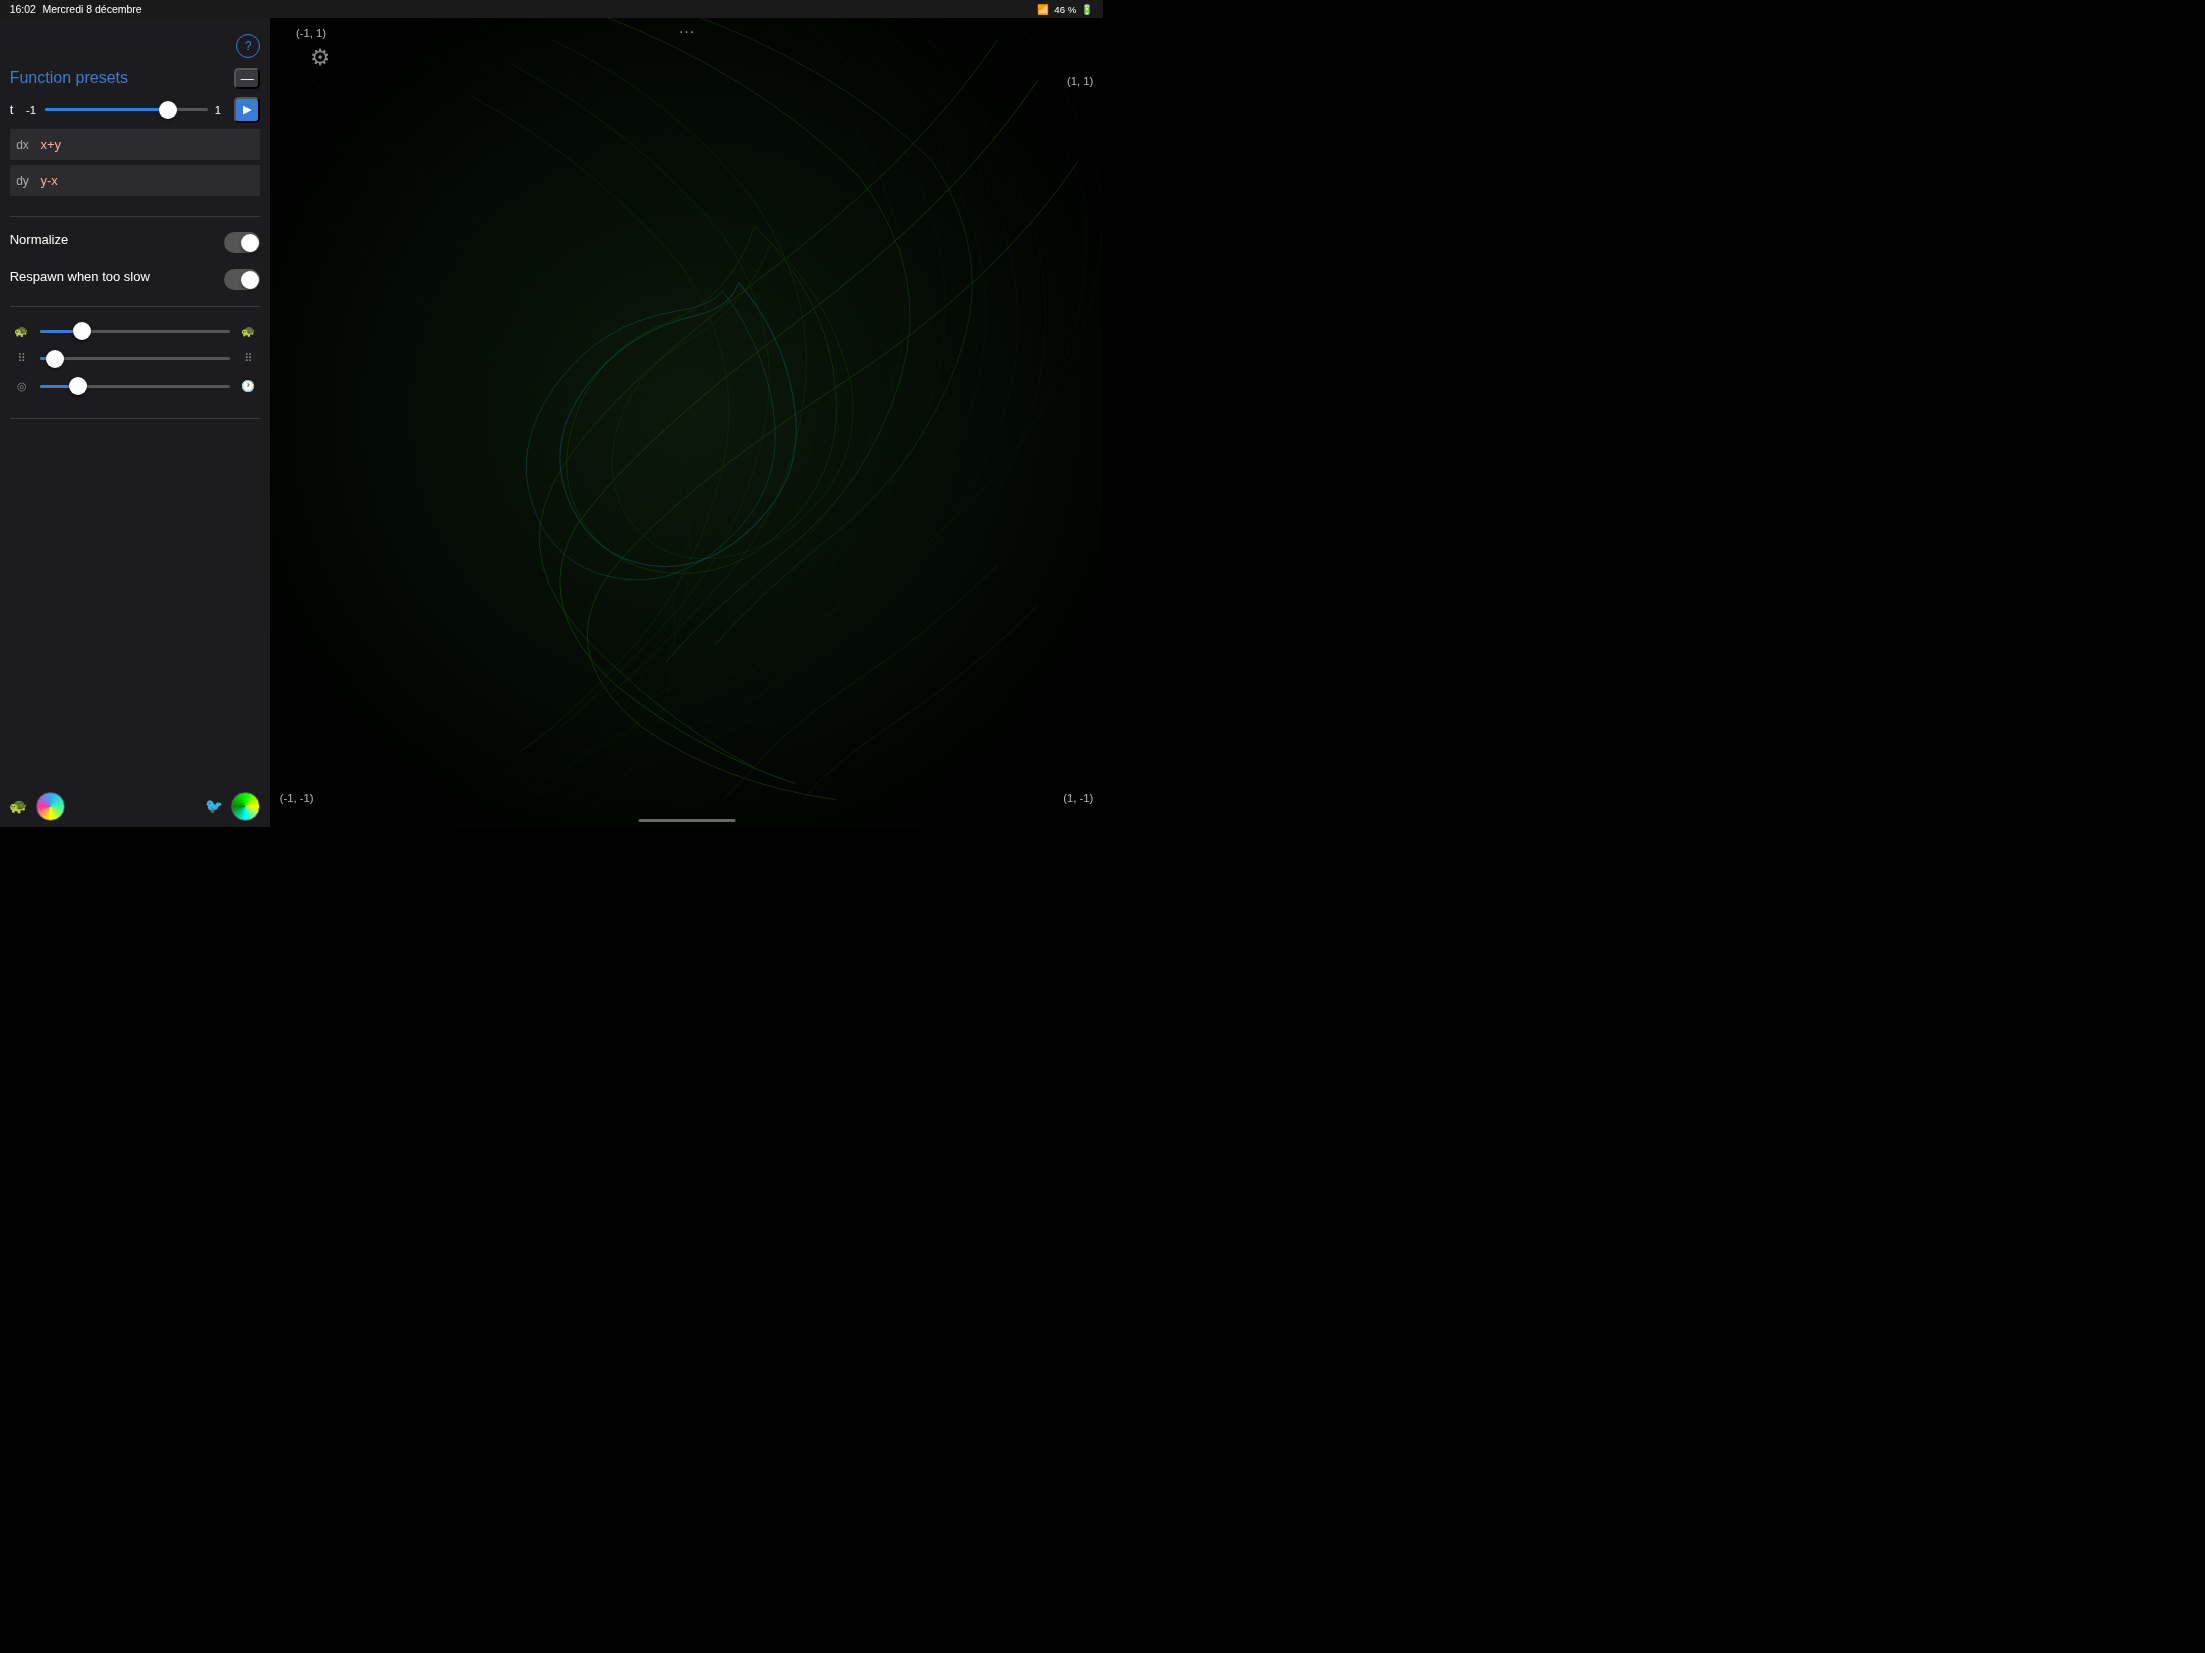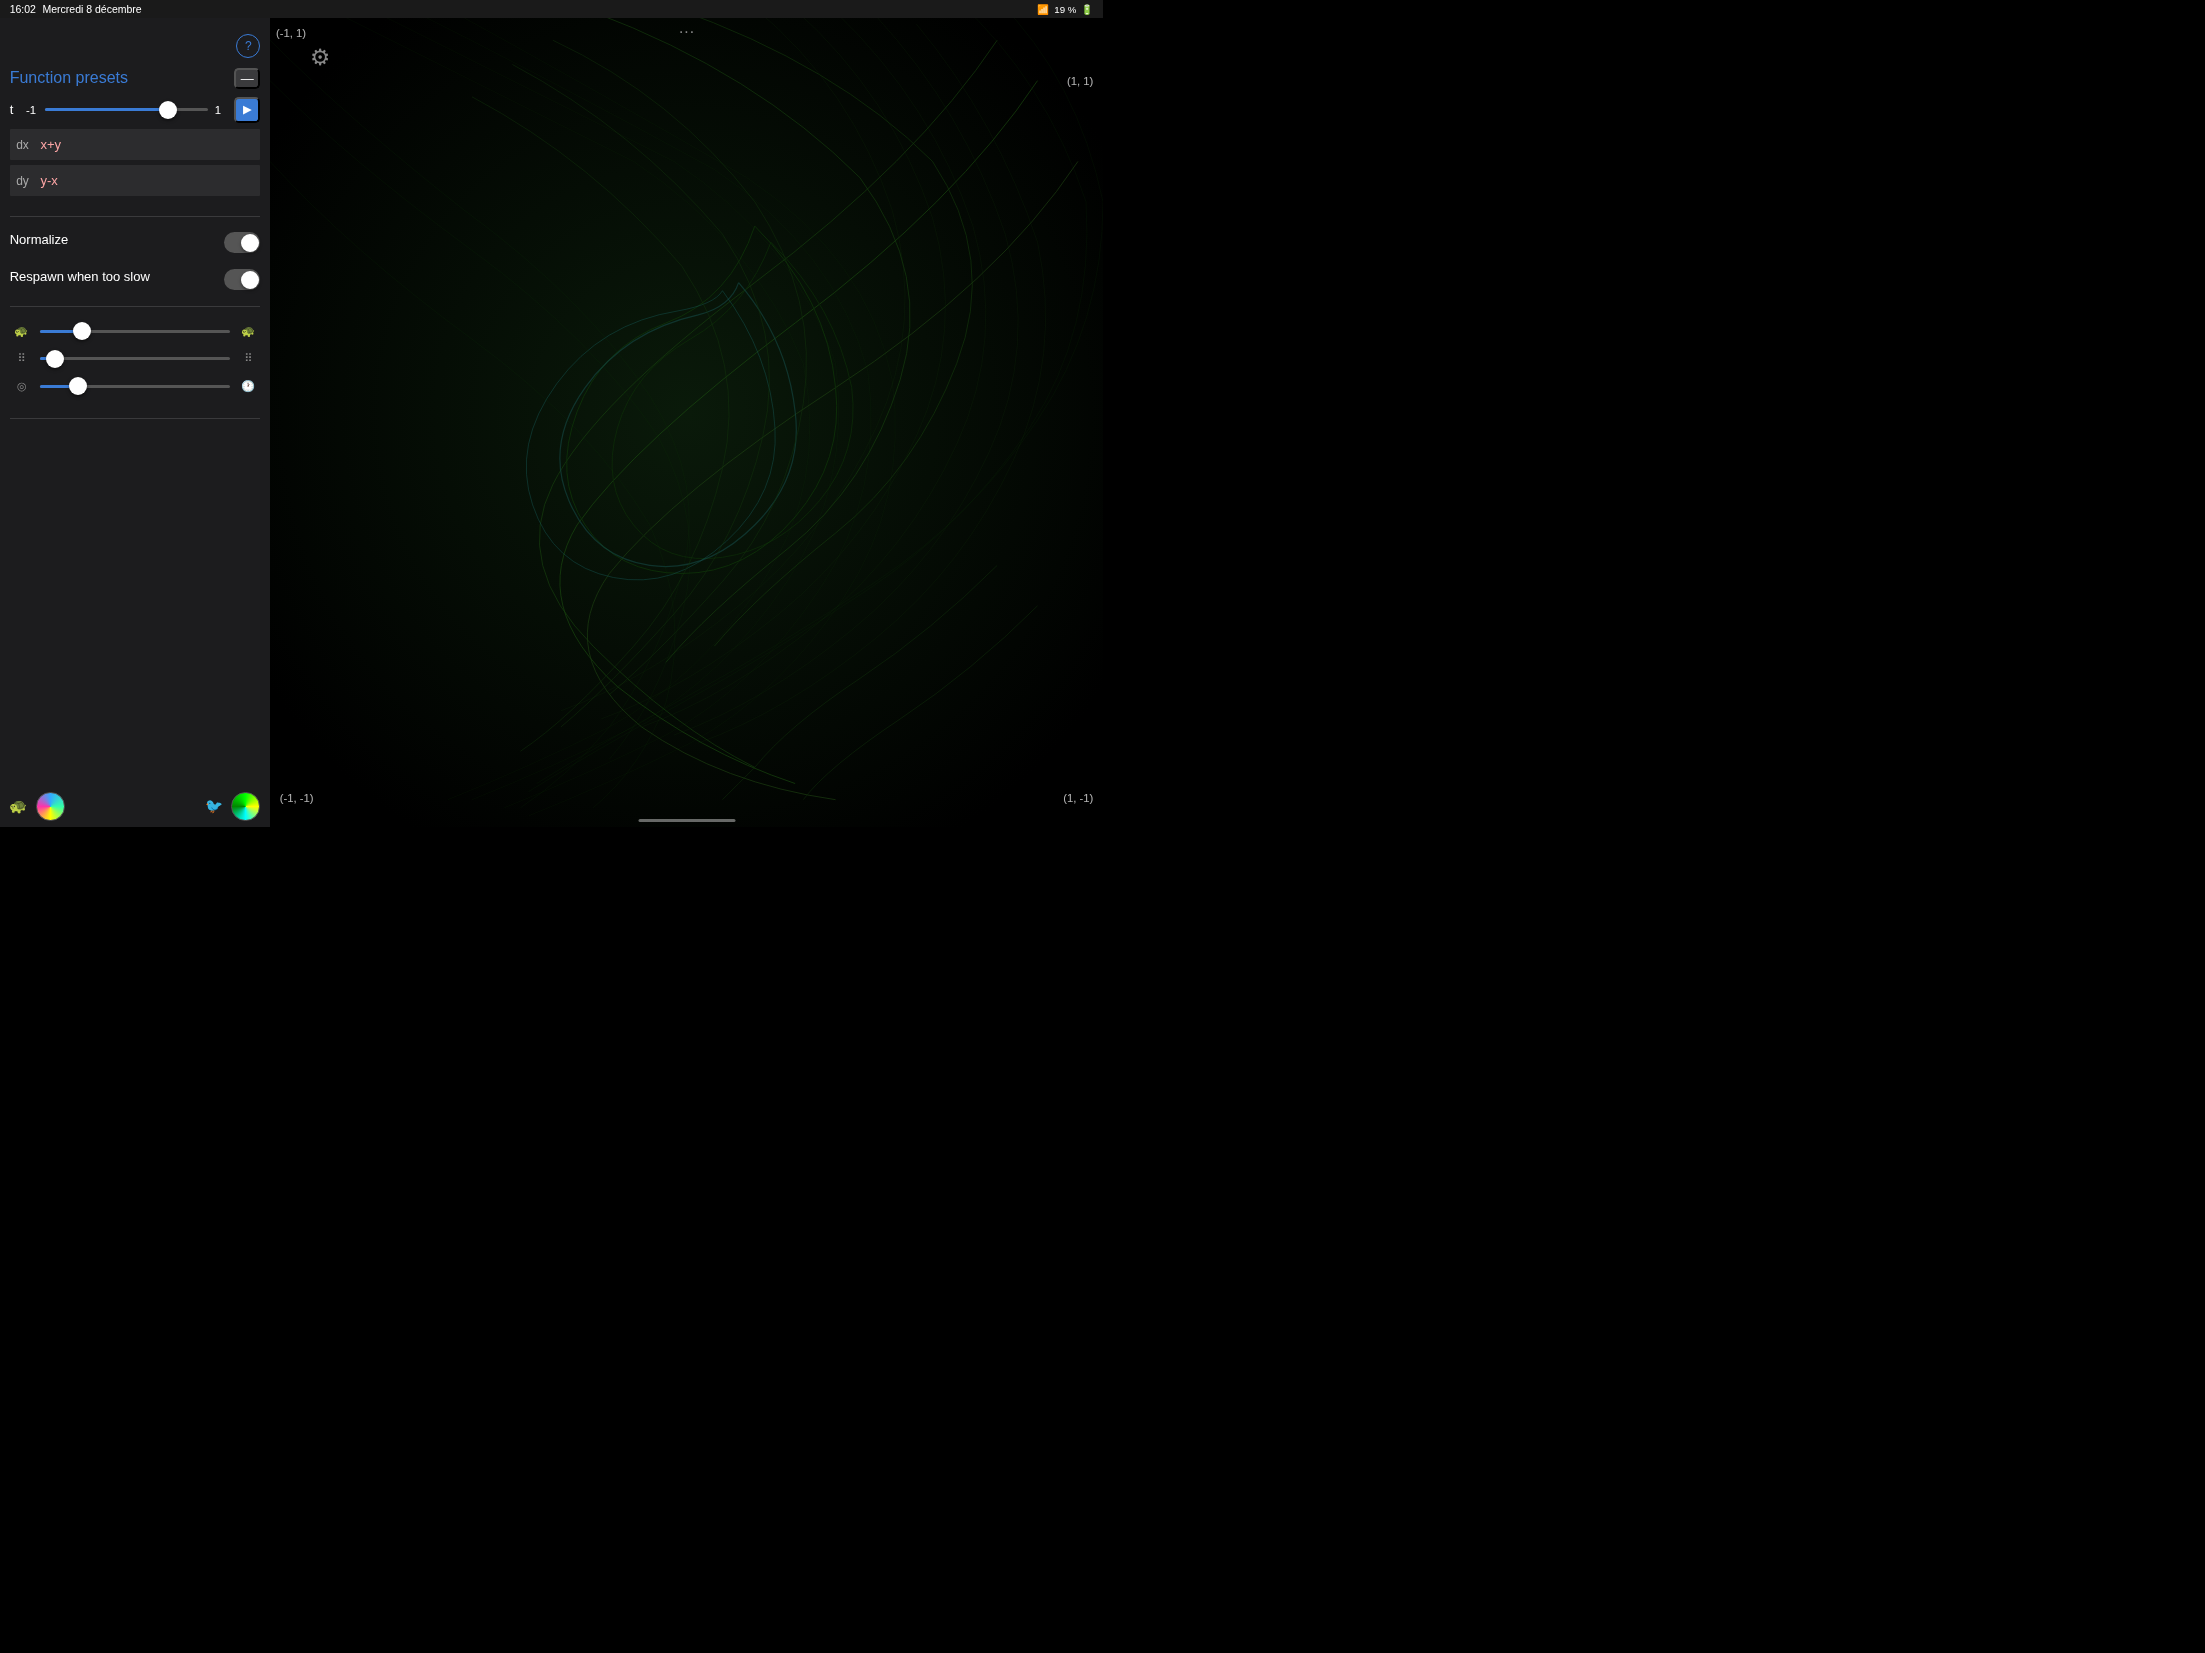--- a/index.html
+++ b/index.html
@@ -292,21 +292,21 @@
       position: absolute;
       top: 0; left: 0;
     }
 
     
     .corner-label {
       position: absolute;
       color: rgba(255,255,255,0.7);
       font-size: 11.3px;
     }
-    .top-left { top: 27.4px; left: 6px; }
+    .top-left { top: 27.4px; left: 26px; }
     .top-right { top: 27.4px; right: 9.7px; margin-top: 48px; }
     .bottom-left { bottom: 22.6px; left: 9.7px; }
     .bottom-right { bottom: 22.6px; right: 9.7px; }
 
     
     .more-dots {
       position: absolute;
       top: 22.6px;
       left: 50%;
       transform: translateX(-50%);
@@ -347,21 +347,21 @@
 
 <div class="root">
 
   <div class="status-bar">
     <div class="status-left">
       <span>16:02</span>
       <span>Mercredi 8 décembre</span>
     </div>
     <div class="status-right">
       <span>📶</span>
-      <span>19 %</span>
+      <span>46 %</span>
       <span>🔋</span>
     </div>
   </div>
 
   <div class="sidebar">
     <div class="sidebar-inner">
 
       <div class="help-btn-row">
         <button class="help-btn">
           <span>?</span>

